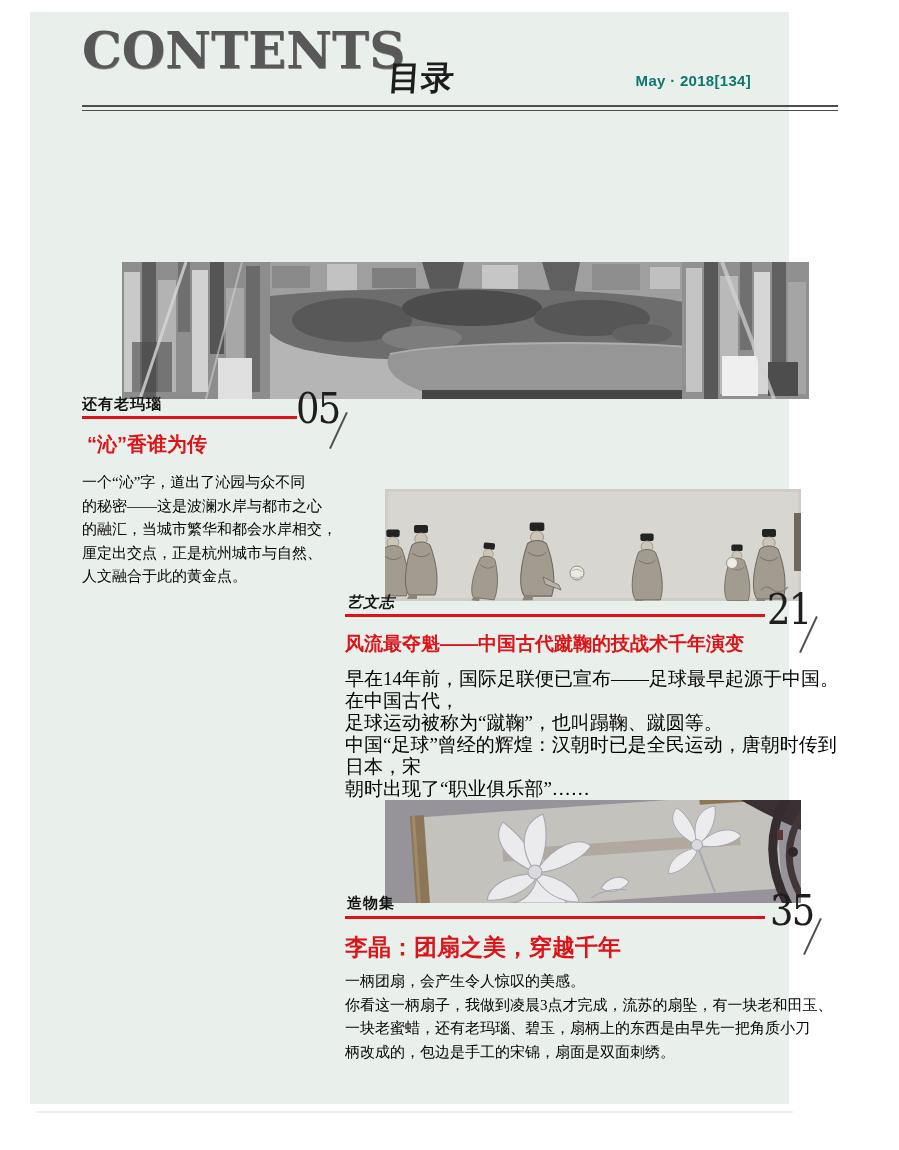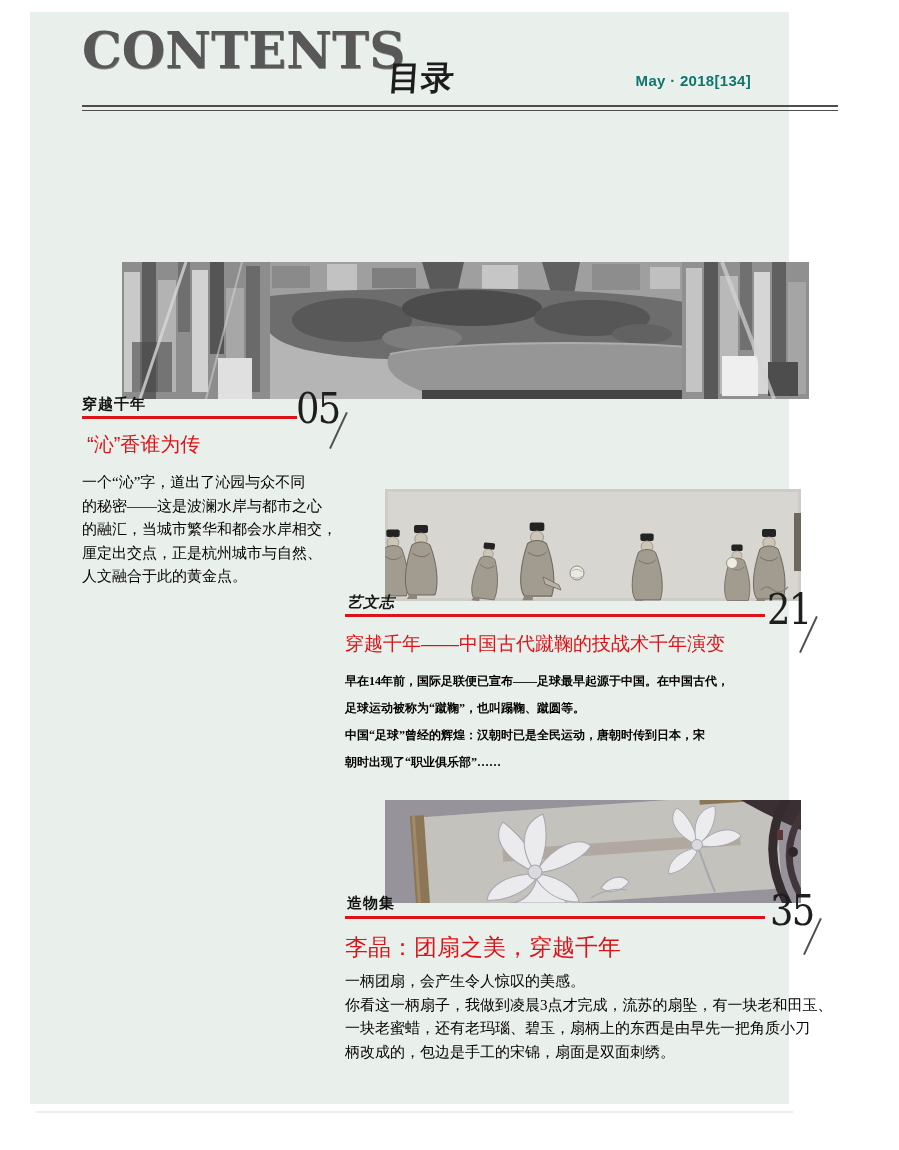--- a/index.html
+++ b/index.html
@@ -50,21 +50,21 @@
   .redline{position:absolute;height:3px;background:#dc1319;}
   .pnum{
     position:absolute;font-family:"DejaVu Serif", serif;font-size:42px;line-height:1;
     color:#1e1e1e;letter-spacing:-2px;transform:scaleX(.88);transform-origin:left top;
   }
   .slash{
     position:absolute;width:0;height:40px;border-left:2px solid #4f4f4f;
     transform:rotate(25deg);transform-origin:top left;
   }
   .stitle{
-    position:absolute;margin:0;font-weight:normal;color:#dc1319;line-height:1.2;
+    position:absolute;margin:0;font-weight:bold;color:#dc1319;line-height:1.2;
     font-family:"Liberation Sans", sans-serif;
   }
   .sbody{
     position:absolute;margin:0;font-family:"Liberation Serif", serif;color:#000000;
     white-space:pre-line;
   }
 
   
   .s1-cat{left:52px;top:384px;}
   .s1-line{left:52px;top:404px;width:215px;}
@@ -72,21 +72,21 @@
   .s1-slash{left:316px;top:400px;}
   .s1-title{left:57px;top:420px;font-size:20px;}
   .s1-body{left:52px;top:459px;width:276px;font-size:15px;line-height:23.5px;}
 
   
   .s2-cat{left:317px;top:582px;font-style:italic;}
   .s2-line{left:315px;top:602px;width:420px;}
   .s2-num{left:737px;top:577px;}
   .s2-slash{left:786px;top:604px;}
   .s2-title{left:315px;top:621px;font-size:19px;}
-  .s2-body{left:315px;top:656px;width:508px;font-size:12px;line-height:27px;font-weight:bold;}
+  .s2-body{left:315px;top:656px;width:508px;font-size:19px;line-height:22px;}
 
   
   .s3-cat{left:317px;top:883px;}
   .s3-line{left:315px;top:904px;width:420px;}
   .s3-num{left:740px;top:878px;}
   .s3-slash{left:790px;top:906px;}
   .s3-title{left:315px;top:922px;font-size:23px;}
   .s3-body{left:315px;top:958px;width:514px;font-size:15px;line-height:23.5px;}
 </style>
 </head>
@@ -148,21 +148,21 @@
       <rect x="618" y="0" width="12" height="88" fill="#707070"></rect>
       <rect x="632" y="10" width="16" height="122" fill="#d6d6d6"></rect>
       <rect x="650" y="0" width="14" height="100" fill="#606060"></rect>
       <rect x="666" y="20" width="18" height="112" fill="#a5a5a5"></rect>
       <rect x="600" y="94" width="36" height="40" fill="#efefef"></rect>
       <rect x="646" y="100" width="30" height="34" fill="#4d4d4d"></rect>
       <line x1="600" y1="0" x2="652" y2="137" stroke="#d4d4d4" stroke-width="4" opacity="0.7"></line>
     </svg>
   </figure>
 
-  <div class="cat s1-cat">穿越千年</div>
+  <div class="cat s1-cat">还有老玛瑙</div>
   <div class="redline s1-line"></div>
   <div class="pnum s1-num">05</div>
   <div class="slash s1-slash"></div>
   <h2 class="stitle s1-title">“沁”香谁为传</h2>
   <p class="sbody s1-body">一个“沁”字，道出了沁园与众不同
 的秘密——这是波澜水岸与都市之心
 的融汇，当城市繁华和都会水岸相交，
 厘定出交点，正是杭州城市与自然、
 人文融合于此的黄金点。</p>
 
@@ -192,21 +192,21 @@
       <use href="#pfig" transform="translate(384,88)"></use>
       <rect x="409" y="24" width="7" height="58" fill="#6e675e"></rect>
       <path d="M376,101 q6,-6 12,0 q7,5 15,-3" fill="none" stroke="#878178" stroke-width="1.2"></path>
     </svg>
   </figure>
 
   <div class="cat s2-cat">艺文志</div>
   <div class="redline s2-line"></div>
   <div class="pnum s2-num">21</div>
   <div class="slash s2-slash"></div>
-  <h2 class="stitle s2-title">穿越千年——中国古代蹴鞠的技战术千年演变</h2>
+  <h2 class="stitle s2-title">风流最夺魁——中国古代蹴鞠的技战术千年演变</h2>
   <p class="sbody s2-body">早在14年前，国际足联便已宣布——足球最早起源于中国。在中国古代，
 足球运动被称为“蹴鞠”，也叫蹋鞠、蹴圆等。
 中国“足球”曾经的辉煌：汉朝时已是全民运动，唐朝时传到日本，宋
 朝时出现了“职业俱乐部”……</p>
 
   <figure class="img img-fan">
     <svg viewBox="0 0 416 103" preserveAspectRatio="none">
       <rect width="416" height="103" fill="#96949a"></rect>
       <g transform="rotate(-4 200 55)">
         <rect x="34" y="6" width="360" height="96" fill="#c8c6c0"></rect>

